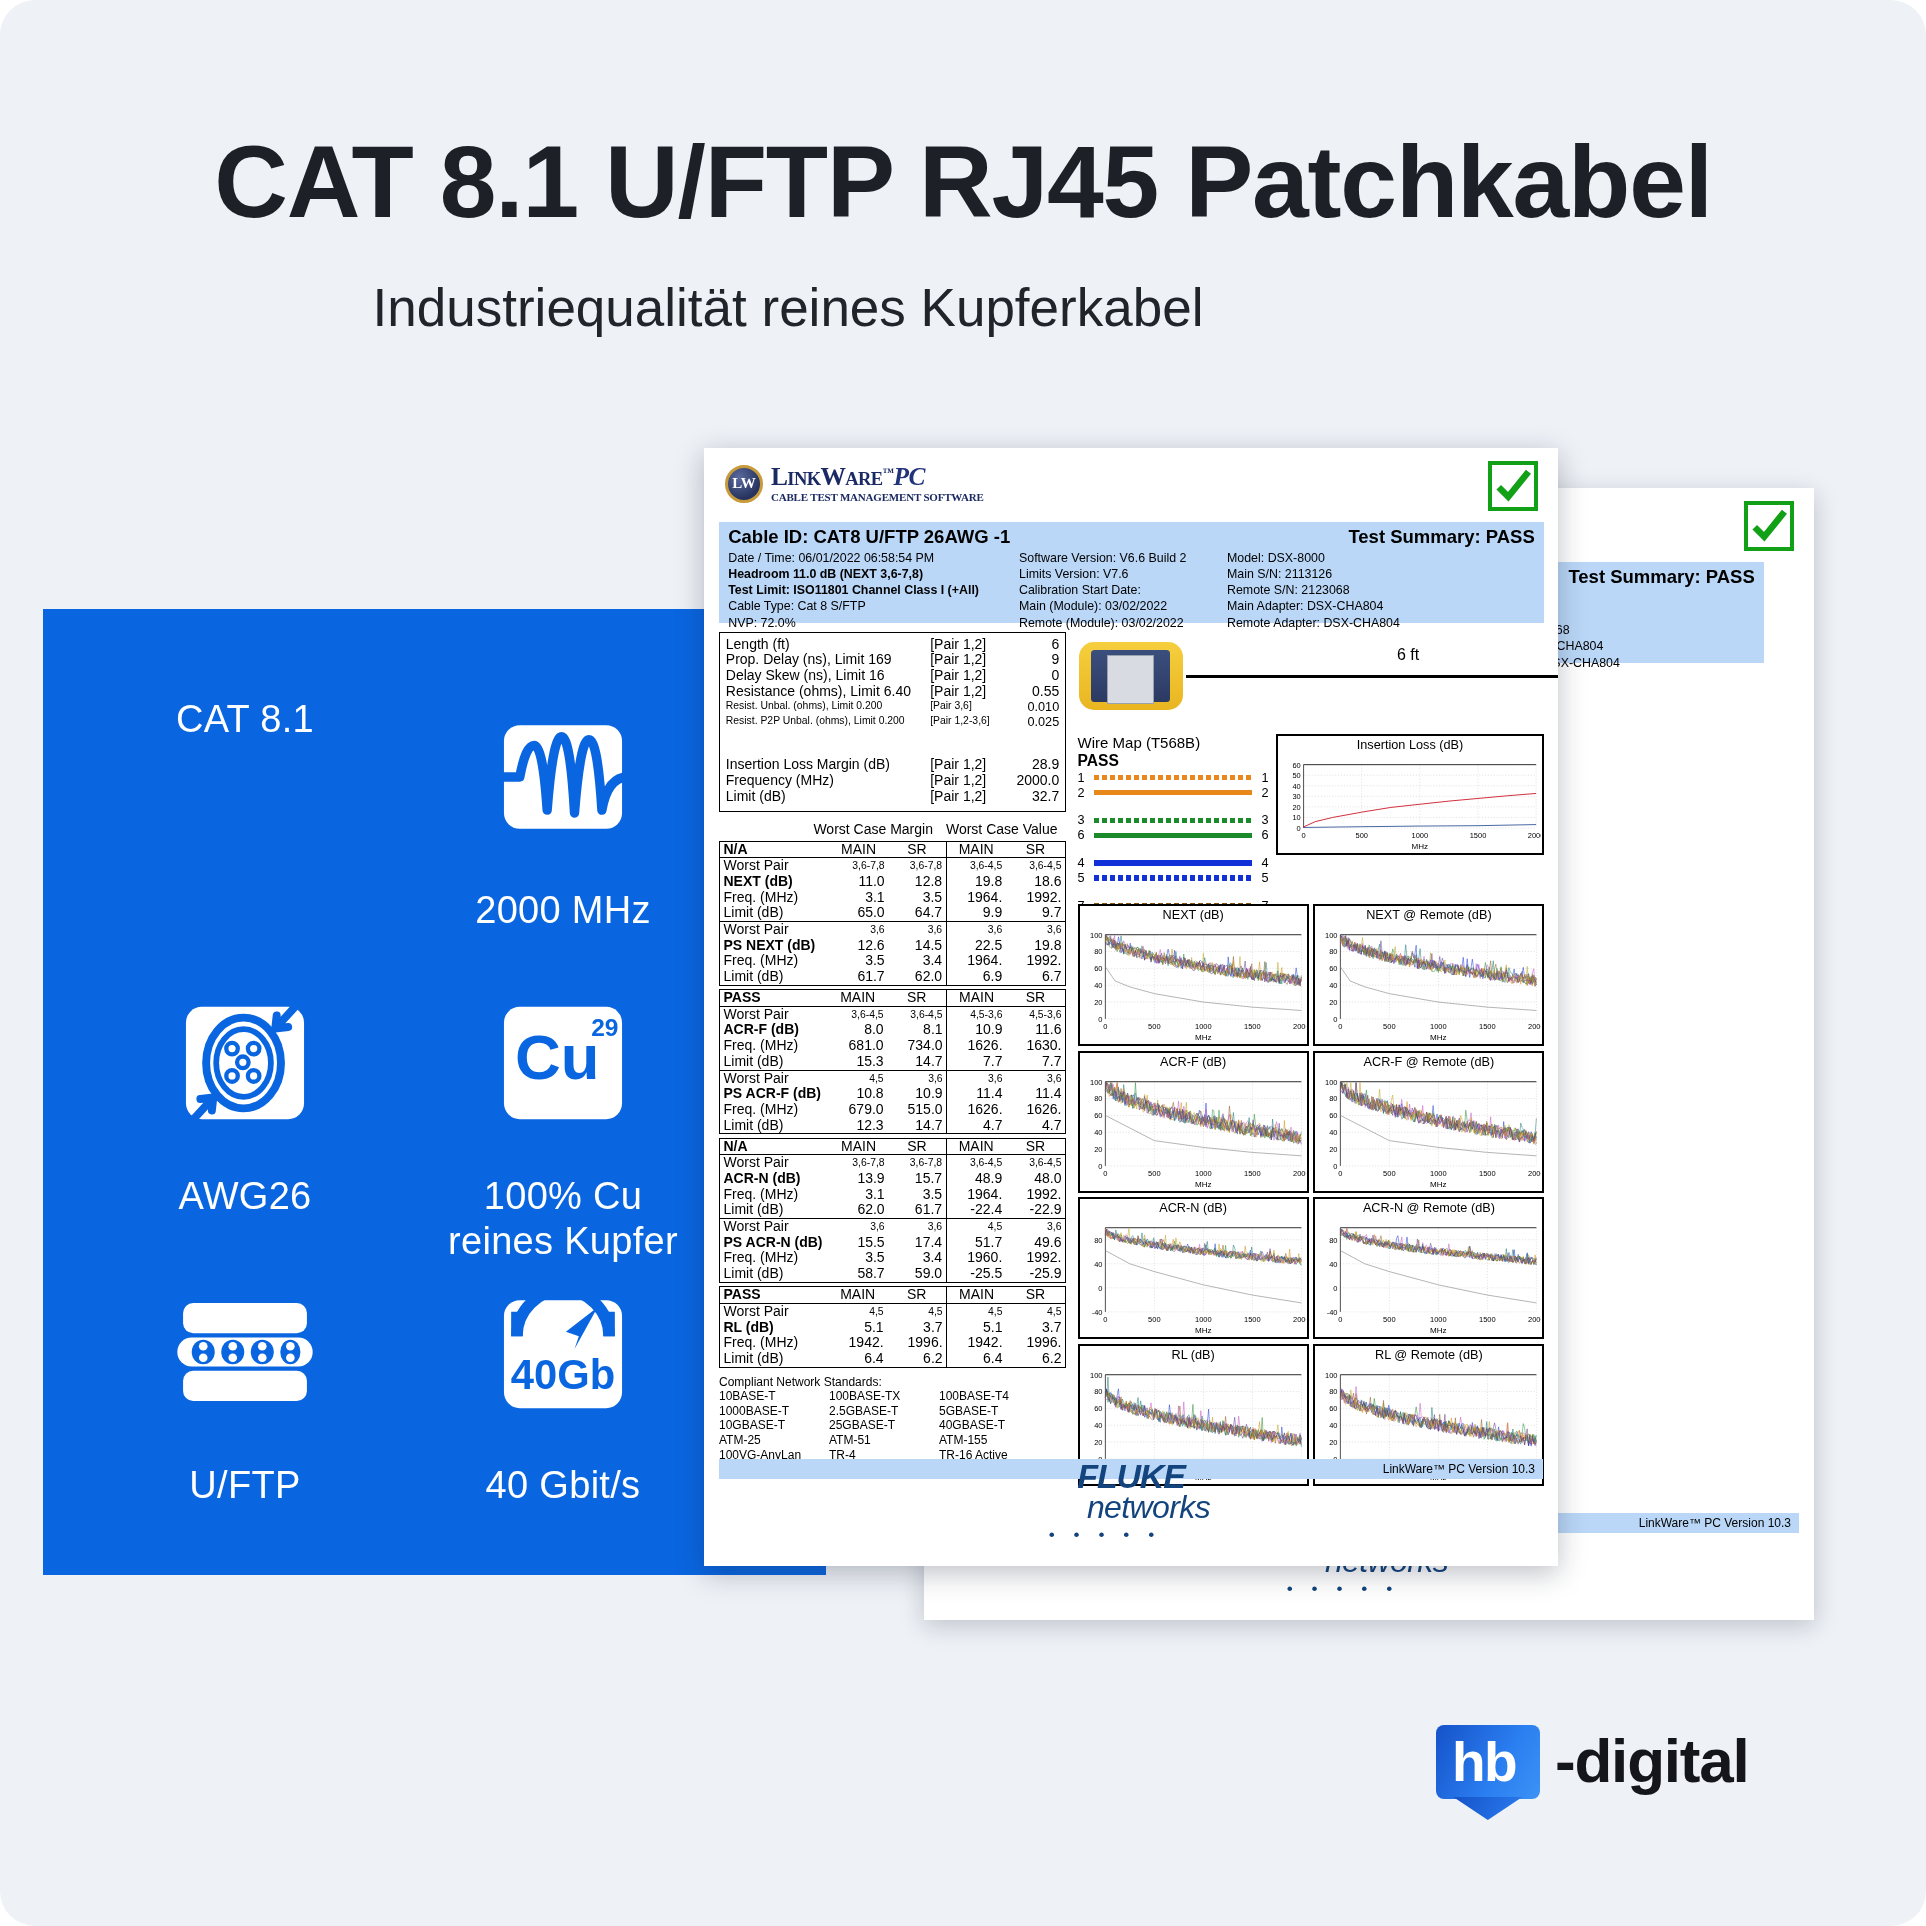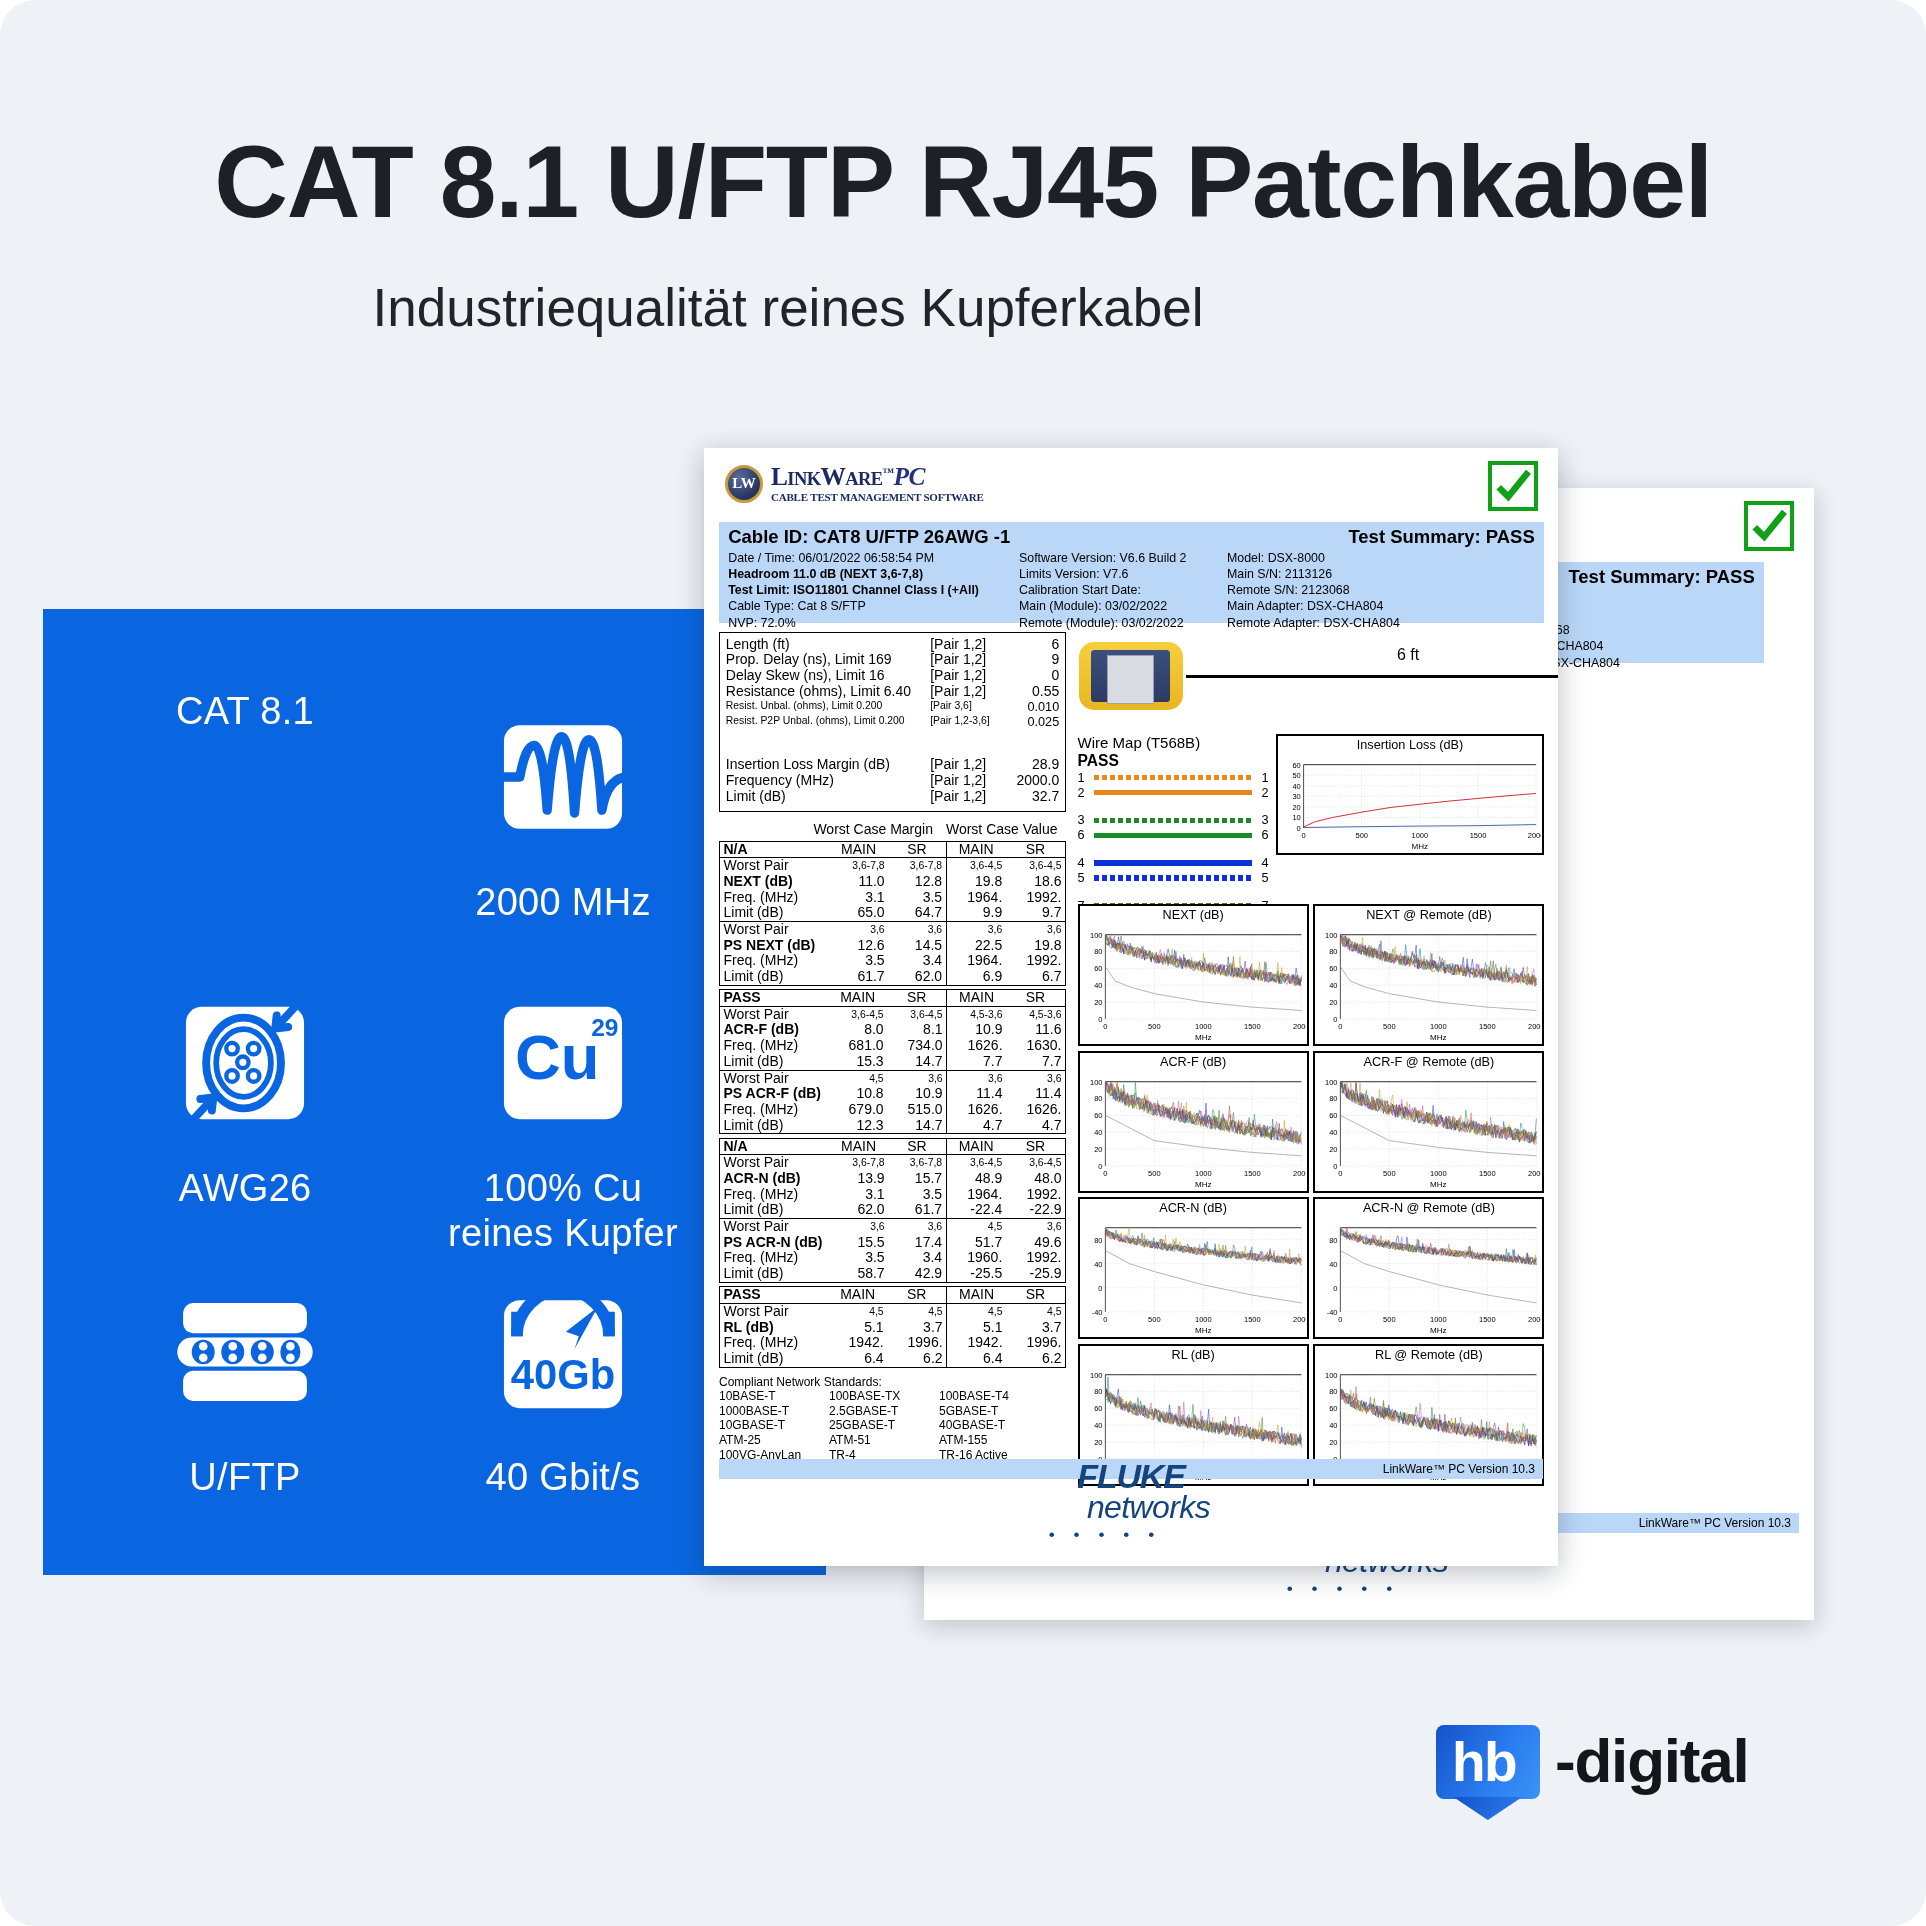--- a/index.html
+++ b/index.html
@@ -23,21 +23,21 @@
   }
 
   
   .bluepanel{
     position:absolute;left:43px;top:609px;width:783px;height:966px;
     background:#0a66e0;
   }
   .featgrid{position:absolute;left:0;top:0;width:783px;height:966px;}
   .feat{position:absolute;width:300px;text-align:center;color:#ffffff;}
   .feat .iconbox{height:191px;display:flex;align-items:center;justify-content:center;}
-  .feat .flabel{font-size:38px;line-height:1.18;margin-top:8px;letter-spacing:0.3px;}
+  .feat .flabel{font-size:38px;line-height:1.18;margin-top:16px;letter-spacing:0.3px;}
 
   .f0{left:52px;top:72px;}
   .f1{left:370px;top:72px;}
   .f2{left:52px;top:358px;}
   .f3{left:370px;top:358px;}
   .f4{left:52px;top:647px;}
   .f5{left:370px;top:647px;}
 
   
   .bottomtext{
@@ -755,21 +755,21 @@
                   <tr>
                     <td class="lbl " style="">Freq. (MHz)</td>
                     <td class="num   ">3.5</td>
                     <td class="num   ">3.4</td>
                     <td class="num  vsep ">1960.</td>
                     <td class="num   ">1992.</td>
                   </tr>
                   <tr>
                     <td class="lbl " style="">Limit (dB)</td>
                     <td class="num   ">58.7</td>
-                    <td class="num   ">42.9</td>
+                    <td class="num   ">59.0</td>
                     <td class="num  vsep ">-25.5</td>
                     <td class="num   ">-25.9</td>
                   </tr>
                 </tbody>
               </table>
               <table class="wc bdr-out" style="margin-top: 3.5px;">
                 <tbody>
                   <tr class="hdr">
                     <td class="lbl">PASS</td>
                     <td class="num mm ">MAIN</td>

